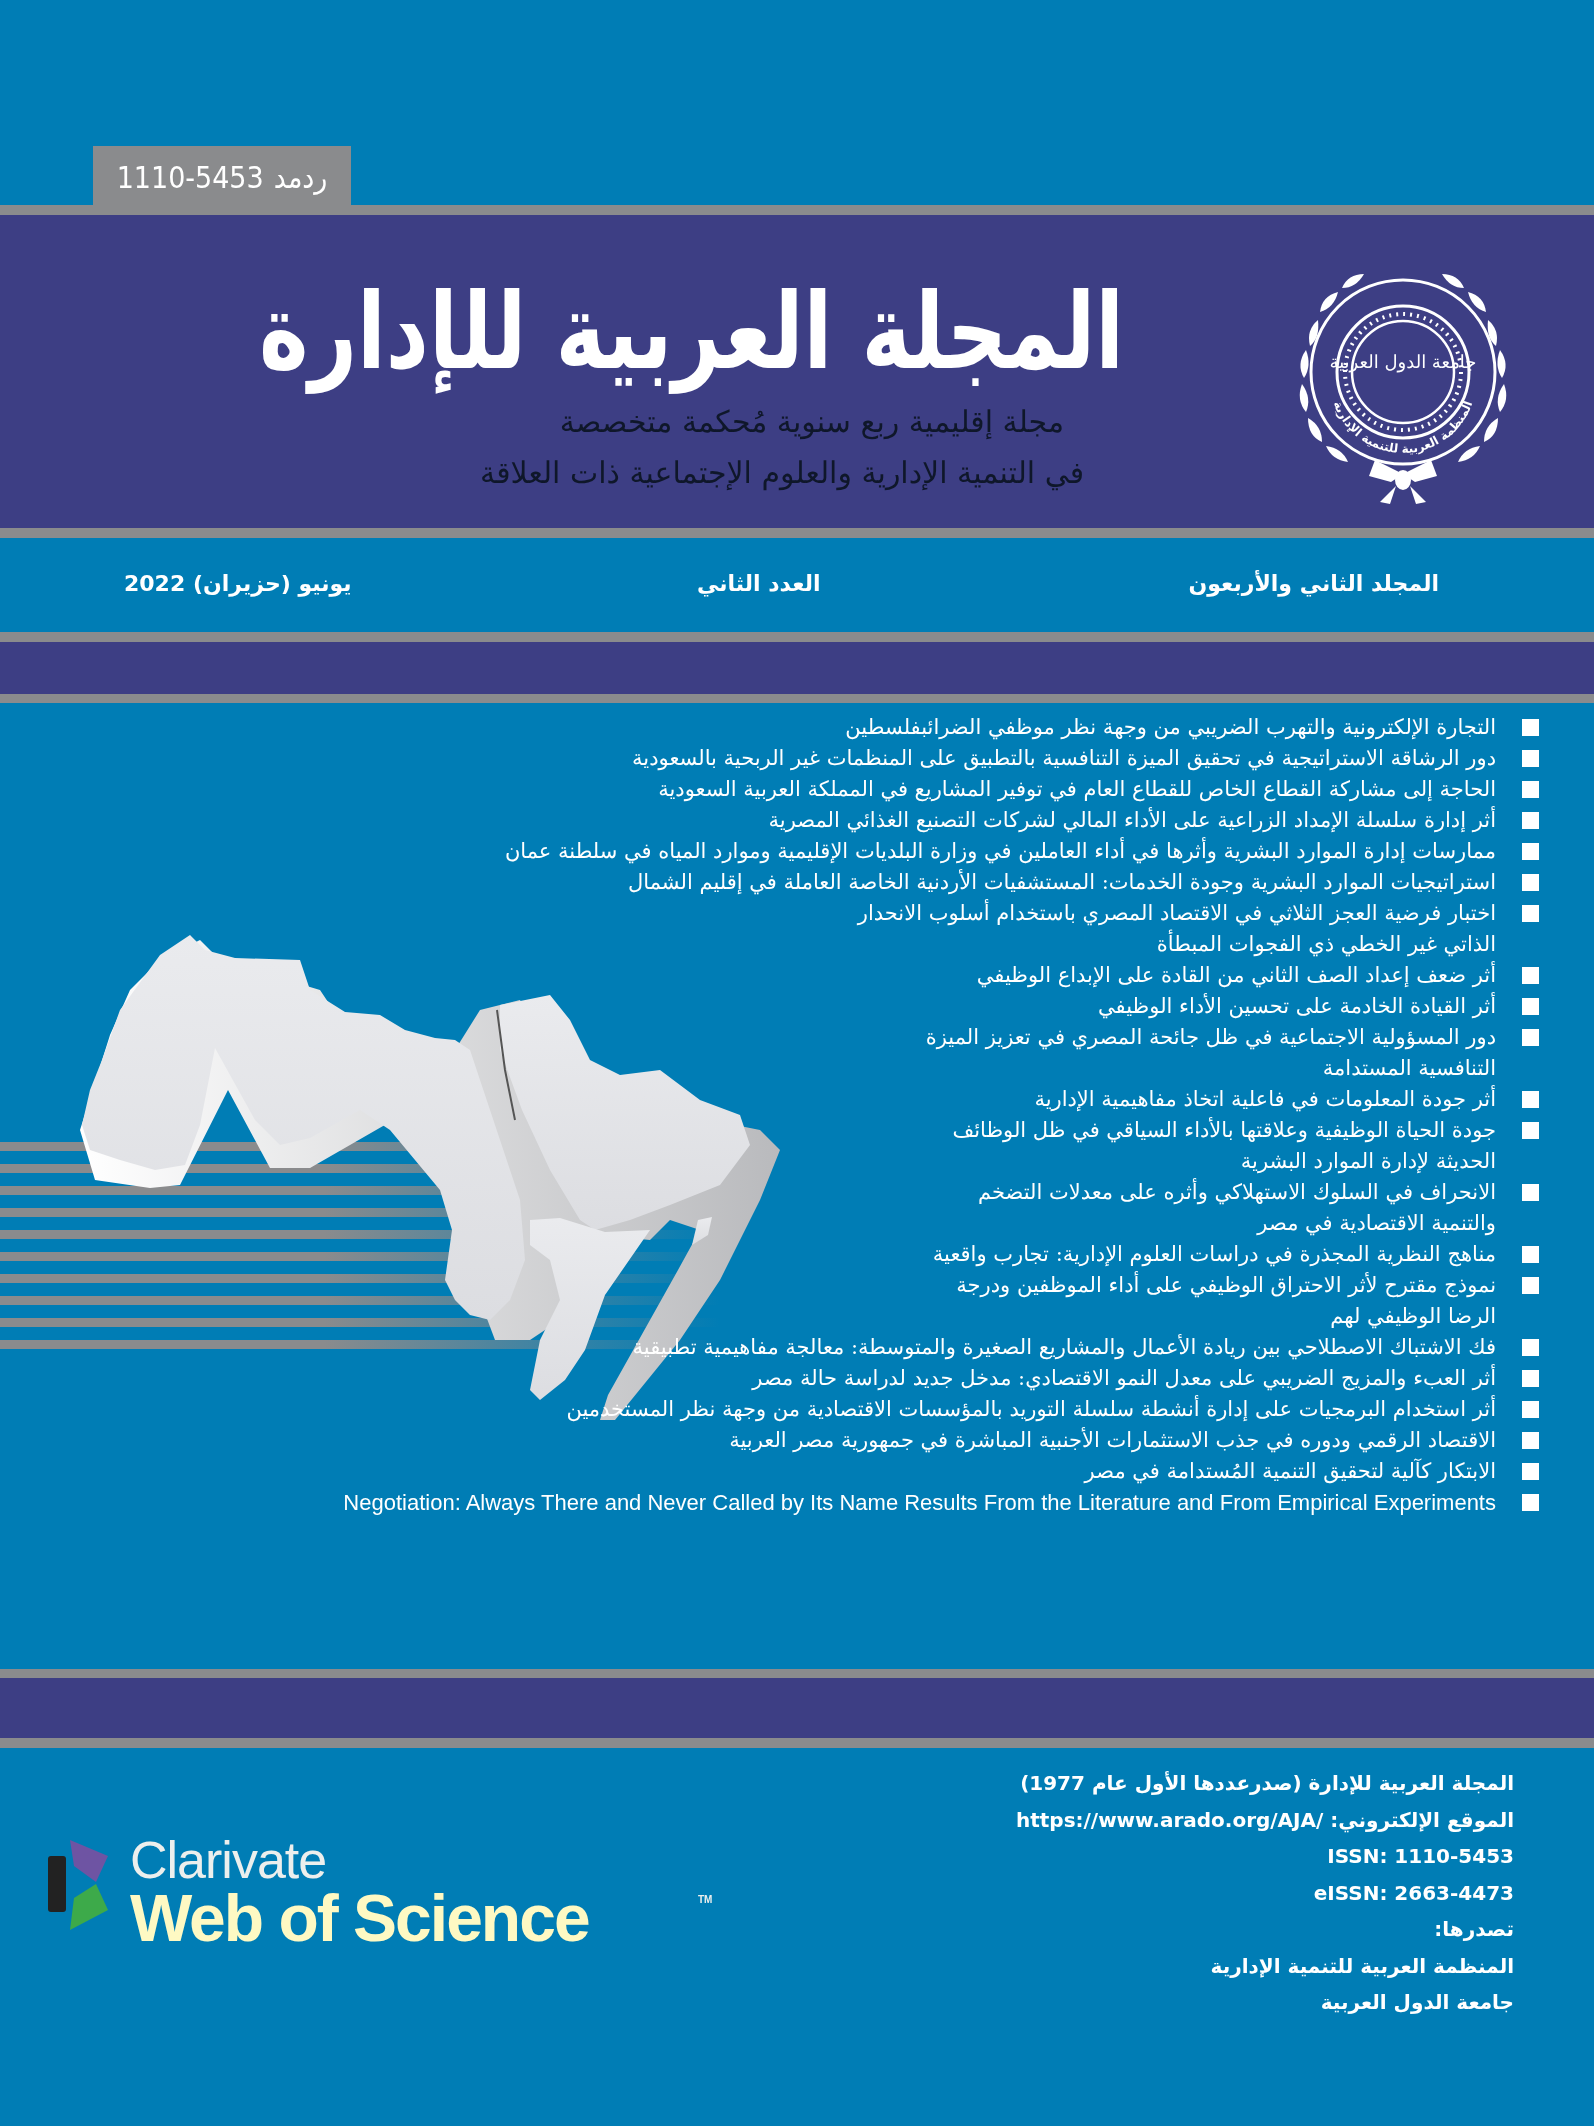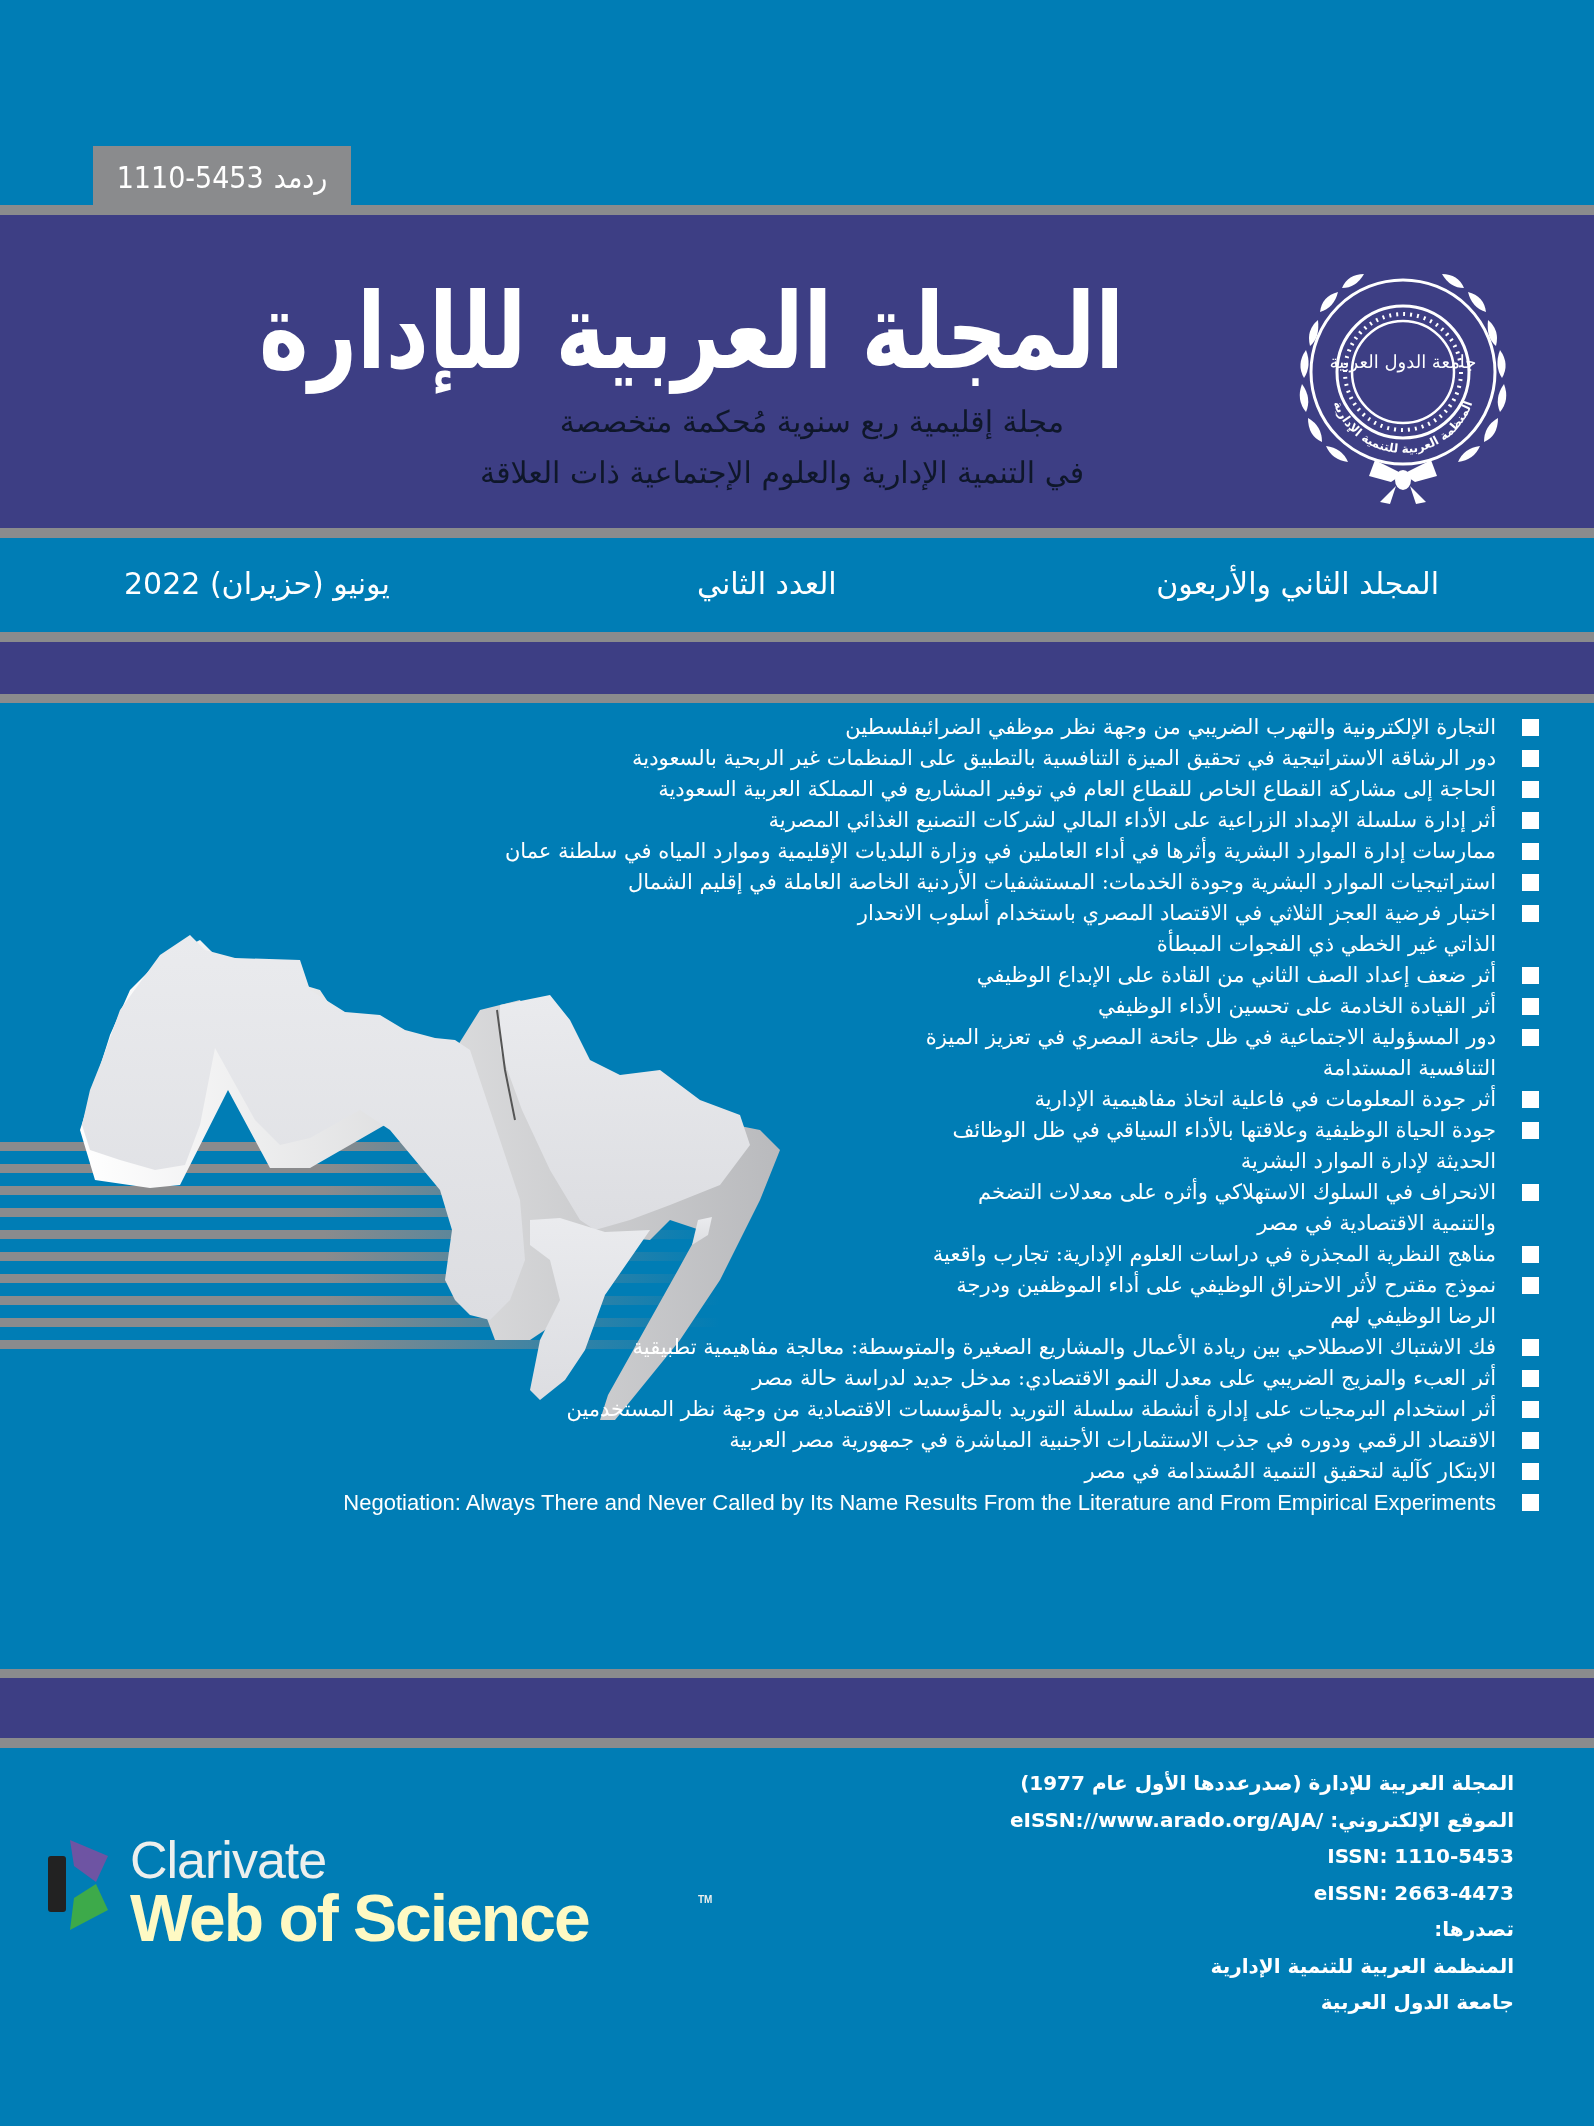--- a/index.html
+++ b/index.html
@@ -14,21 +14,21 @@
     font-family:"DejaVu Sans Condensed","DejaVu Sans", sans-serif; font-size:30px; color:#fff; }
   .issn-badge .lbl { margin-left:10px; }
 
   .title { right:470px; top:270px; direction:rtl; font-family:"DejaVu Sans", sans-serif;
     font-weight:bold; font-size:84px; letter-spacing:-2px; color:#fff; transform:scaleY(1.25); transform-origin:top right; }
   .subtitle { right:530px; direction:rtl; font-family:"DejaVu Serif", serif; font-size:30px; color:#0f172a; text-align:center; }
 
   .seal { left:1278px; top:260px; width:250px; height:250px; }
 
   .meta-row { top:548px; height:70px; display:flex; align-items:center; direction:rtl;
-    font-family:"DejaVu Sans", sans-serif; font-weight:normal; font-size:30px; }
+    font-family:"DejaVu Sans", sans-serif; font-weight:bold; font-size:22px; }
 
   .toc { right:55px; top:712px; width:1300px; direction:rtl; font-family:"DejaVu Serif", serif; font-size:21px; line-height:31px; }
   .toc li { list-style:none; position:relative; padding-right:43px; }
   .toc li .bullet { position:absolute; right:0; top:7px; width:17px; height:17px; background:#fff; }
   .toc li.en { font-family:"Liberation Sans Narrow","Liberation Sans", sans-serif; font-size:22px; }
 
   .stripes { left:0; top:1142px; width:720px; }
   .stripe { height:9px; margin-bottom:13px; background:linear-gradient(to right, #8a8b8d 0%, #8a8b8d 45%, rgba(138,139,141,0) 100%); }
 
   .map { left:60px; top:900px; width:820px; height:560px; }
@@ -166,21 +166,21 @@
   <li><span class="bullet"></span><span>أثر استخدام البرمجيات على إدارة أنشطة سلسلة التوريد بالمؤسسات الاقتصادية من وجهة نظر المستخدمين</span></li>
   <li><span class="bullet"></span><span>الاقتصاد الرقمي ودوره في جذب الاستثمارات الأجنبية المباشرة في جمهورية مصر العربية</span></li>
   <li><span class="bullet"></span><span>الابتكار كآلية لتحقيق التنمية المُستدامة في مصر</span></li>
   <li class="en"><span class="bullet"></span><span dir="ltr">Negotiation: Always There and Never Called by Its Name Results From the Literature and From Empirical Experiments</span></li>
 </ul>
 
 <div class="abs footer-info">
   <div>المجلة العربية للإدارة (صدرعددها الأول عام 1977)</div>
   <div>
     <span>الموقع الإلكتروني:</span>
-    <span class="ltr">eISSN://www.arado.org/AJA/</span>
+    <span class="ltr">https://www.arado.org/AJA/</span>
   </div>
   <div class="ltr" style="text-align:right">ISSN: 1110-5453</div>
   <div class="ltr" style="text-align:right">eISSN: 2663-4473</div>
   <div>تصدرها:</div>
   <div>المنظمة العربية للتنمية الإدارية</div>
   <div>جامعة الدول العربية</div>
 </div>
 
 <div class="abs clarivate">
   <svg width="80" height="95" viewBox="0 0 80 95" style="position:absolute;left:0;top:4px">

